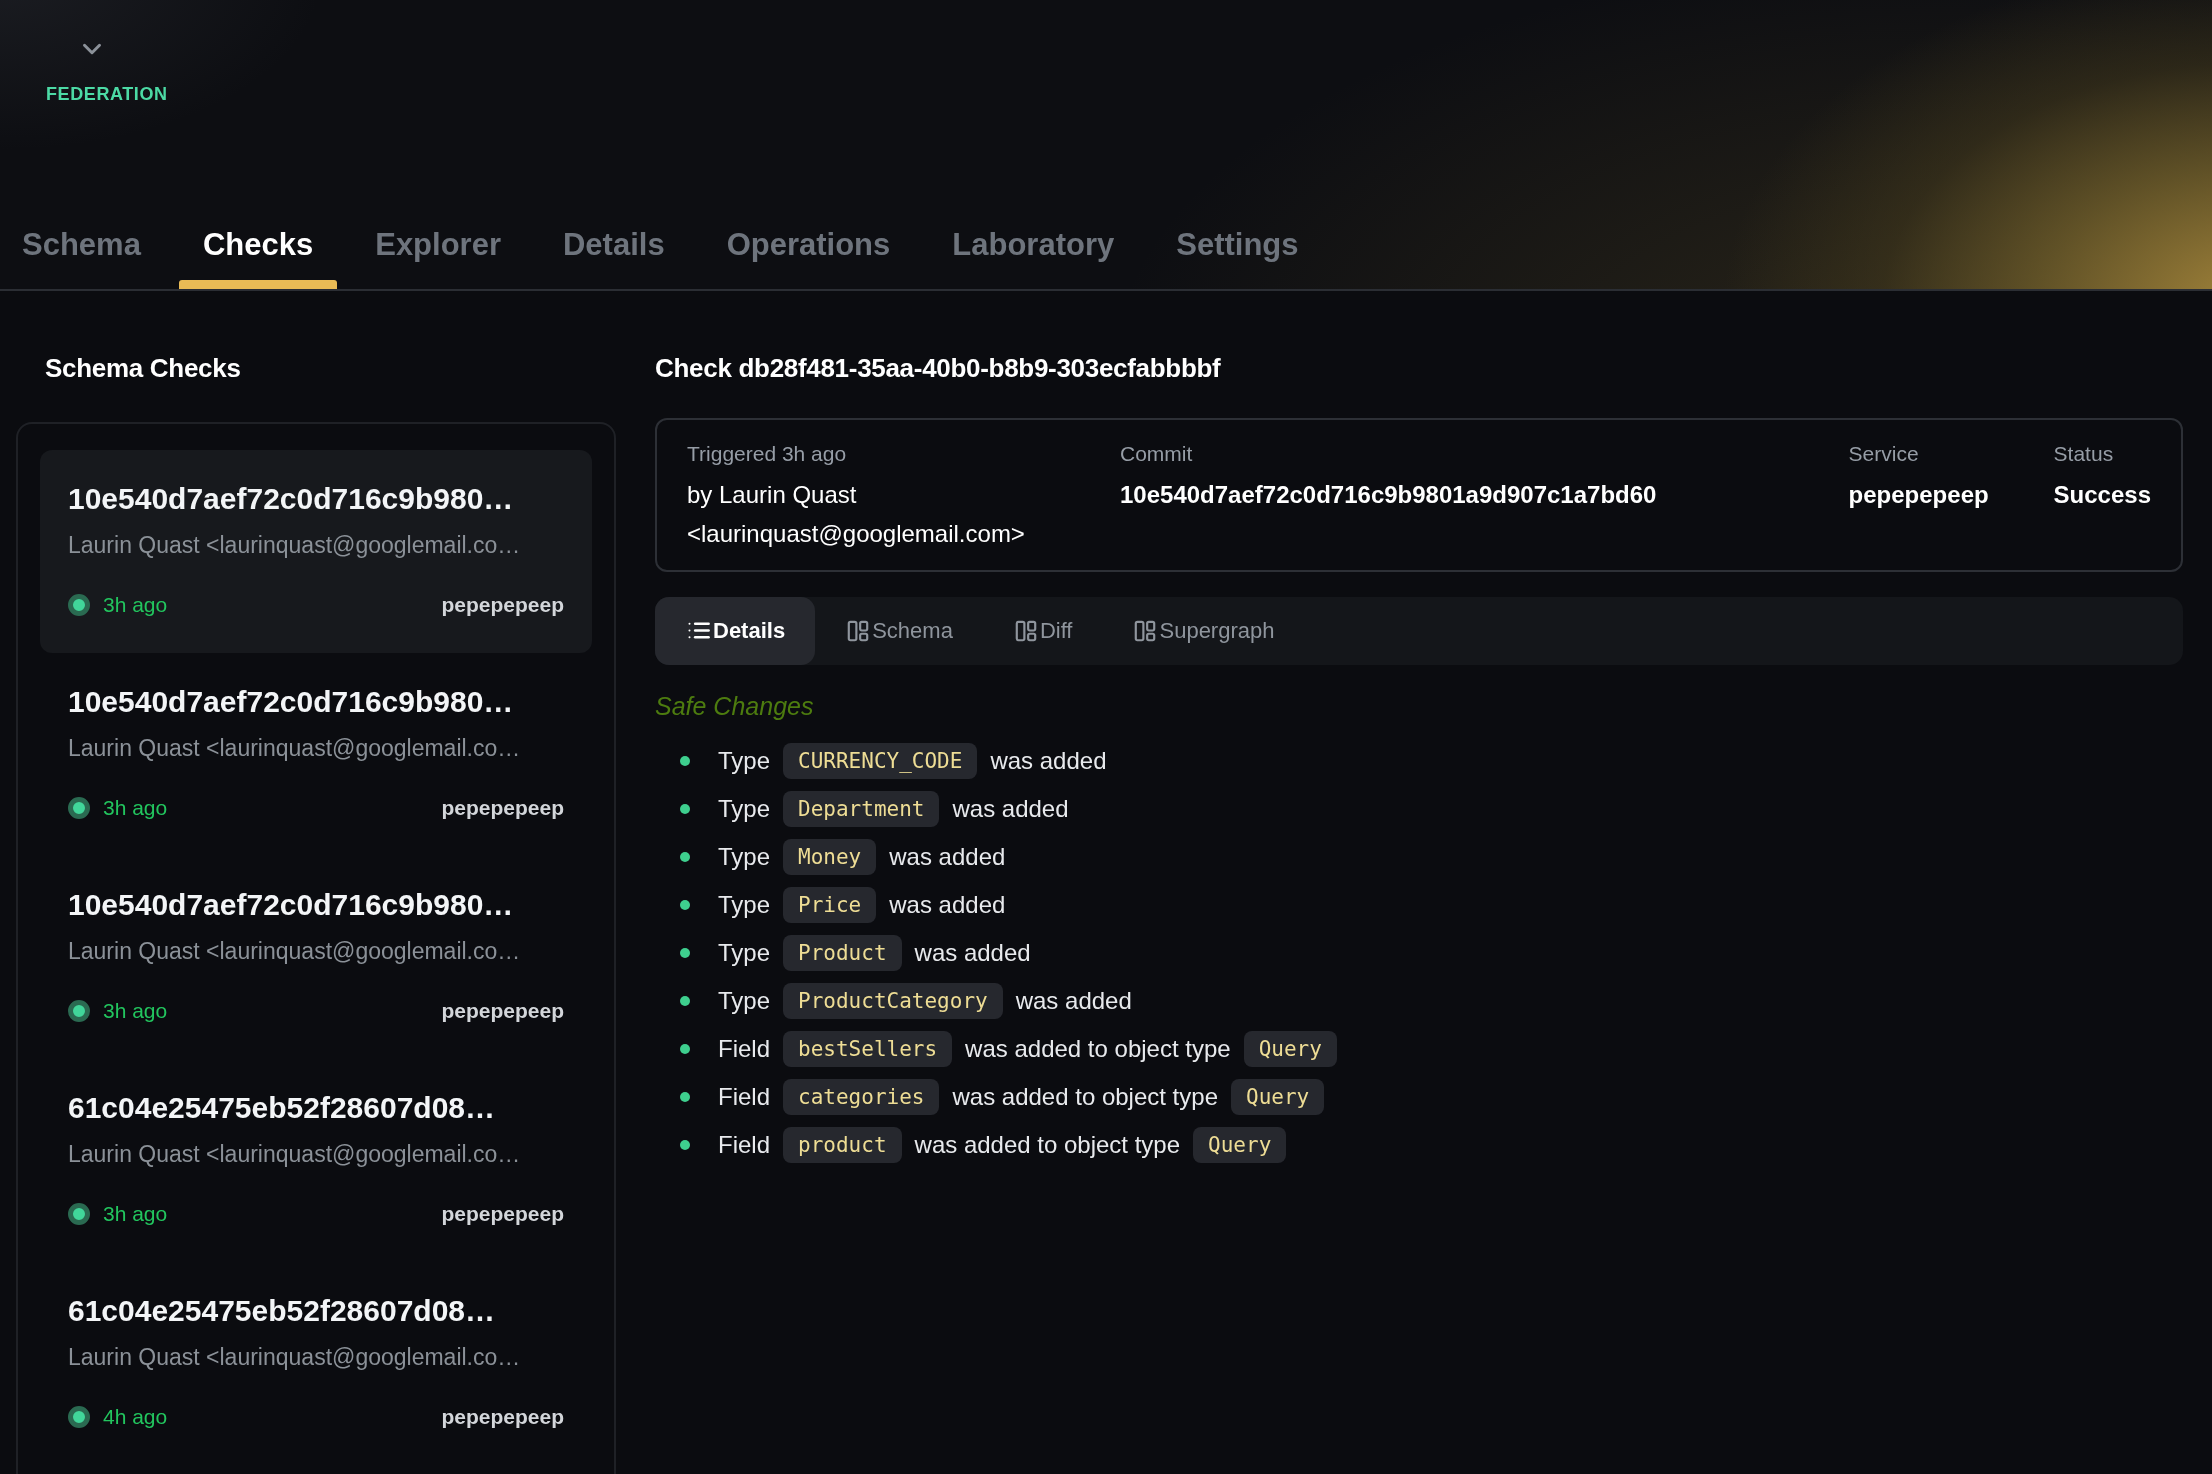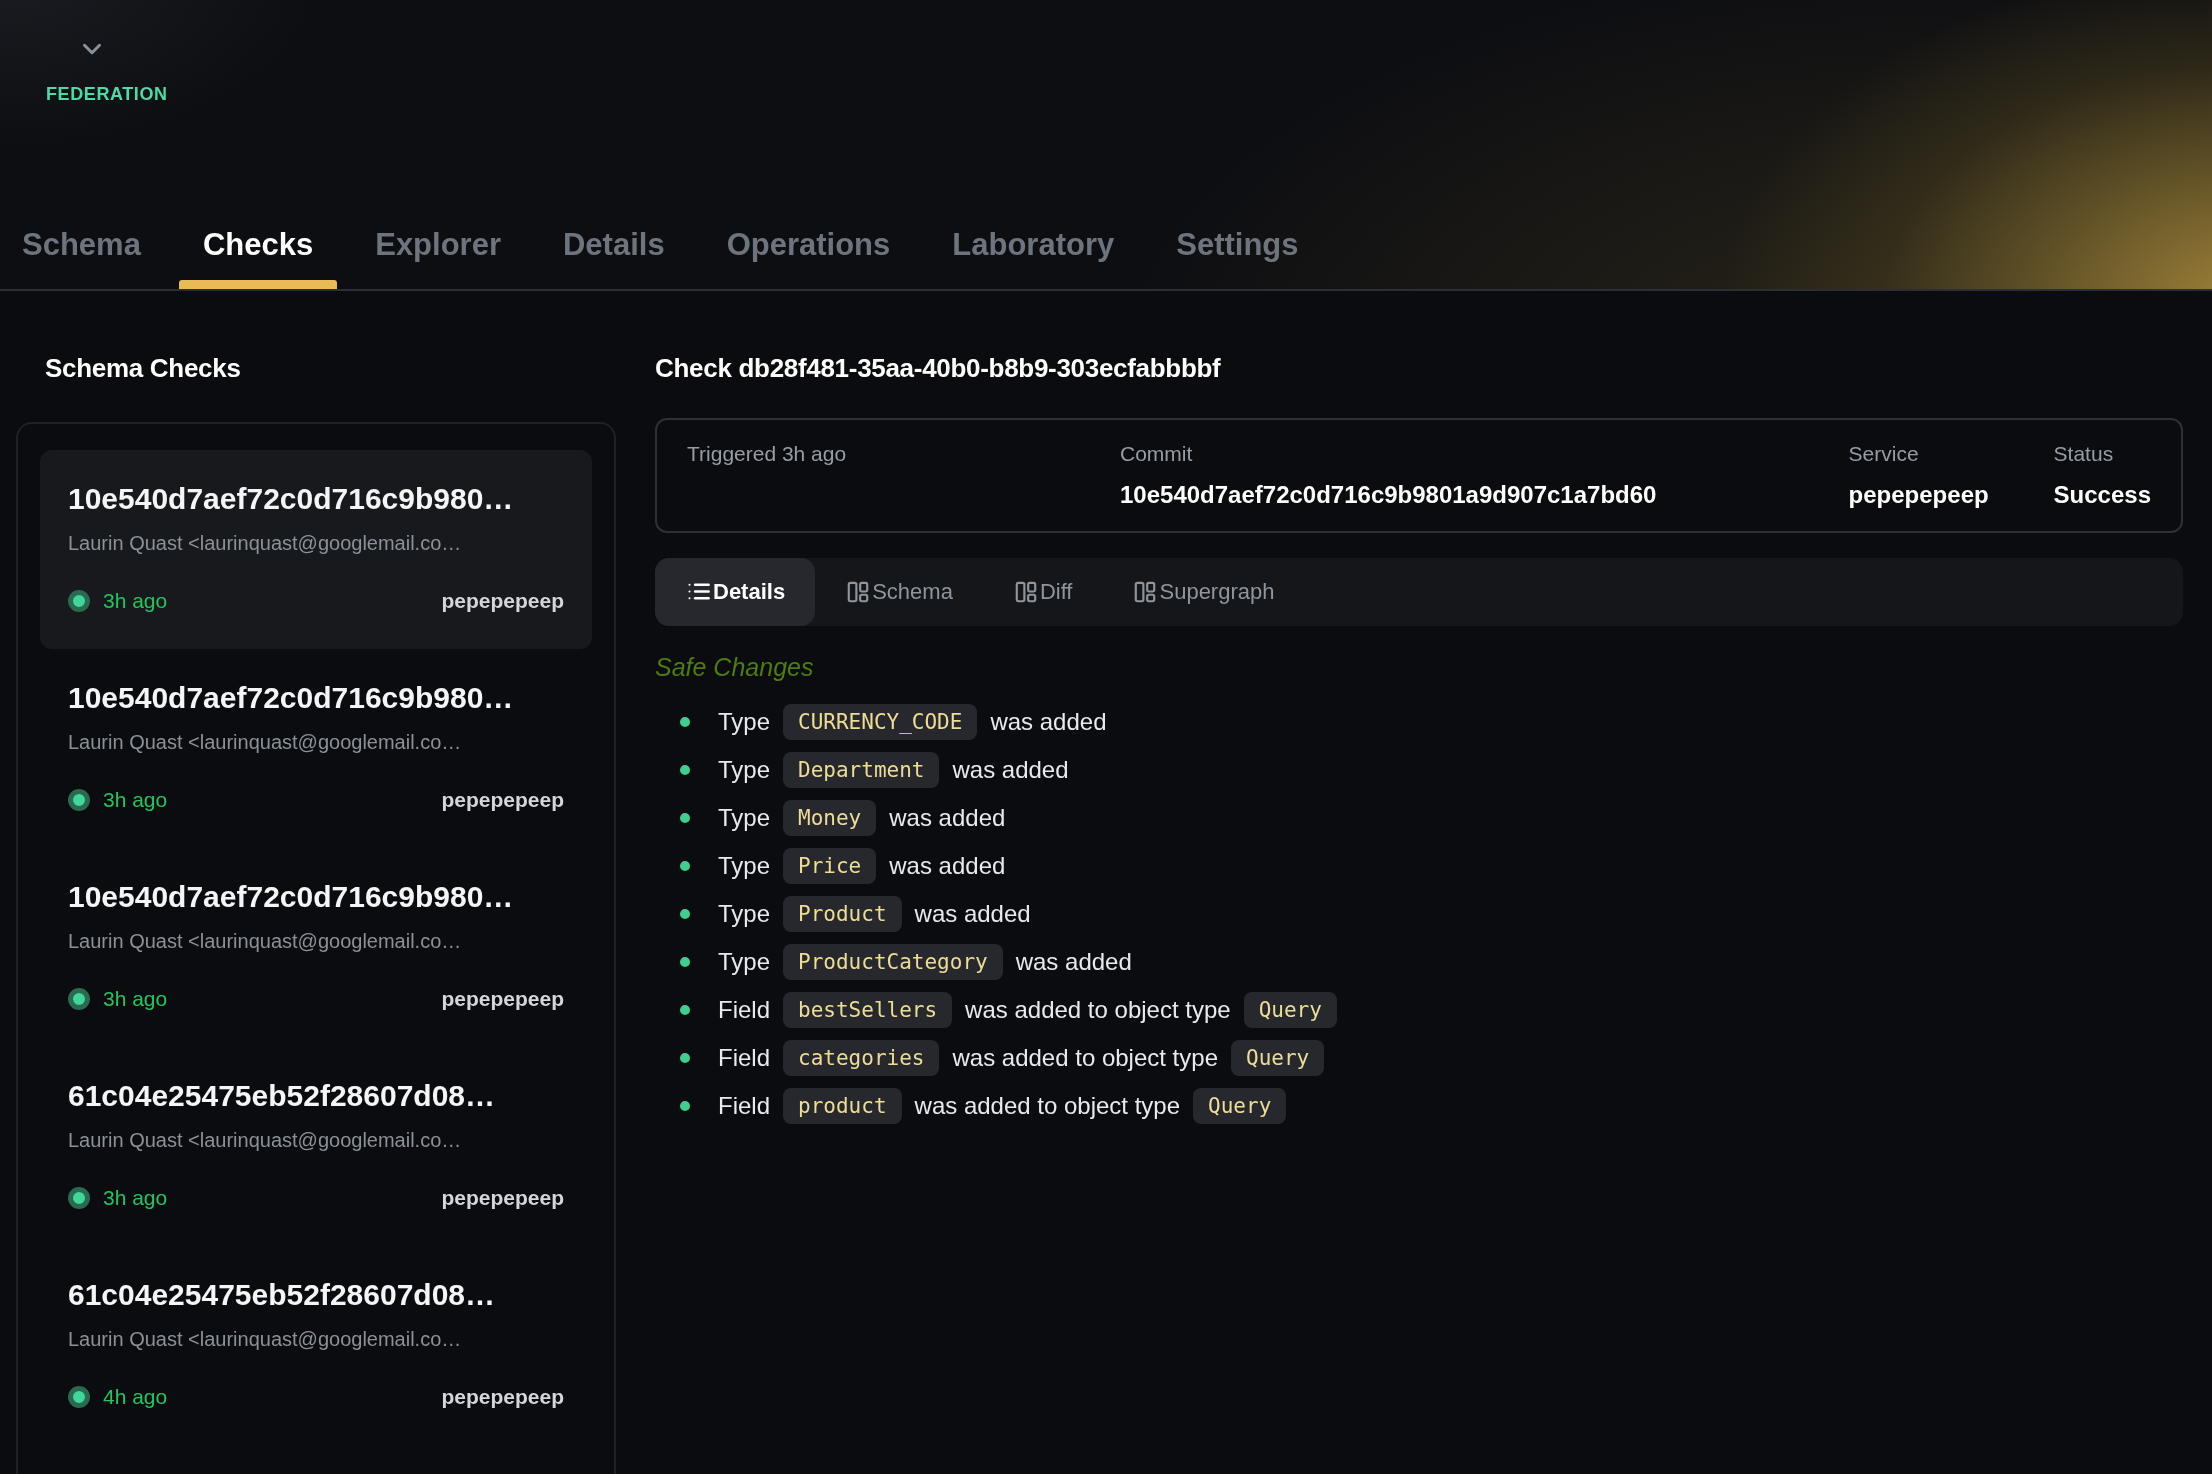--- a/index.html
+++ b/index.html
@@ -44,21 +44,21 @@
     border:2px solid #1f2126; border-radius:16px;
     padding:26px 22px;
   }
   .check-item { padding:32px 28px 36px; border-radius:12px; cursor:pointer; }
   .check-item.selected { background:#17191d; }
   .check-hash {
     font-size:30px; font-weight:700; color:#f3f5f7;
     white-space:nowrap; overflow:hidden; text-overflow:ellipsis;
   }
   .check-author {
-    margin-top:16px; font-size:20px; color:#8b9198;
+    margin-top:16px; font-size:23px; color:#8b9198;
     white-space:nowrap; overflow:hidden; text-overflow:ellipsis;
   }
   .check-meta { margin-top:34px; display:flex; align-items:center; }
   .status-dot {
     width:22px; height:22px; border-radius:50%; flex:none;
     background:#41d69a; border:5px solid #2a6a51; margin-right:13px;
   }
   .check-time { font-size:21px; color:#22c55e; }
   .check-service { margin-left:auto; font-size:21px; font-weight:700; color:#d3d6da; }
 
@@ -174,20 +174,21 @@
         </div>
       </div>
   </aside>
 
   <section class="right-col">
     <h2 class="section-title">Check db28f481-35aa-40b0-b8b9-303ecfabbbbf</h2>
 
     <div class="meta-box">
       <div class="meta-col c1">
         <div class="meta-label">Triggered 3h ago</div>
+        <div class="meta-value regular">by Laurin Quast &lt;laurinquast@googlemail.com&gt;</div>
       </div>
       <div class="meta-col c2">
         <div class="meta-label">Commit</div>
         <div class="meta-value">10e540d7aef72c0d716c9b9801a9d907c1a7bd60</div>
       </div>
       <div class="meta-col c3">
         <div class="meta-label">Service</div>
         <div class="meta-value">pepepepeep</div>
       </div>
       <div class="meta-col c4">

